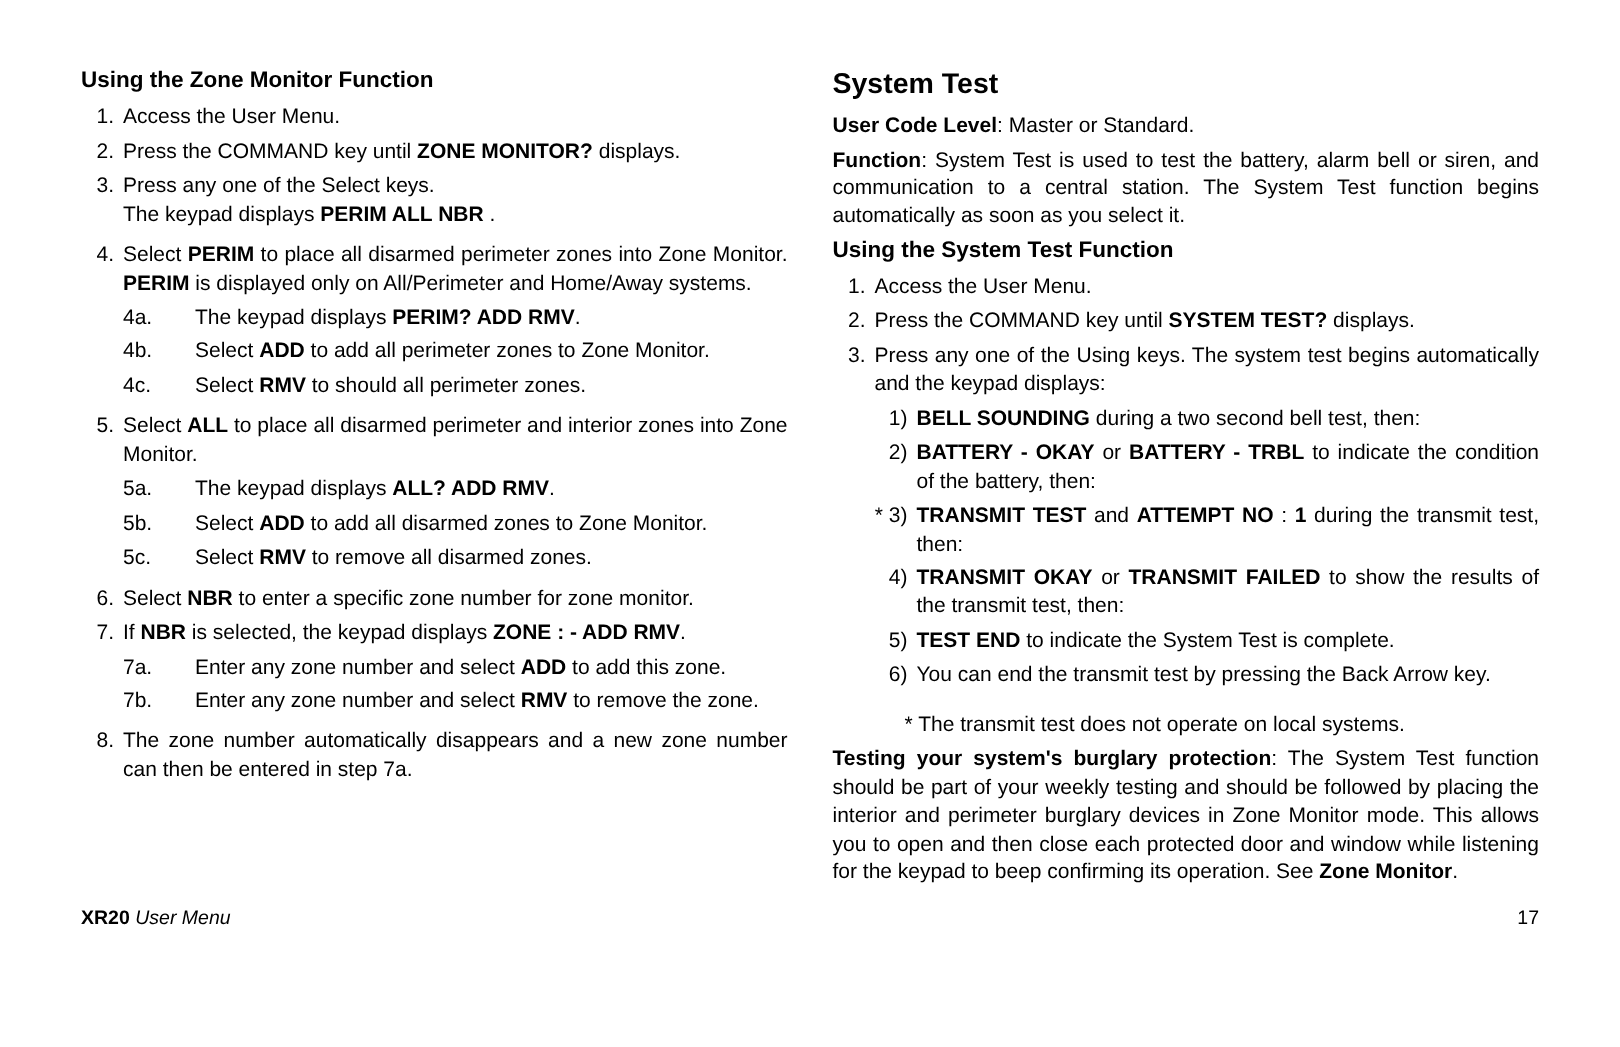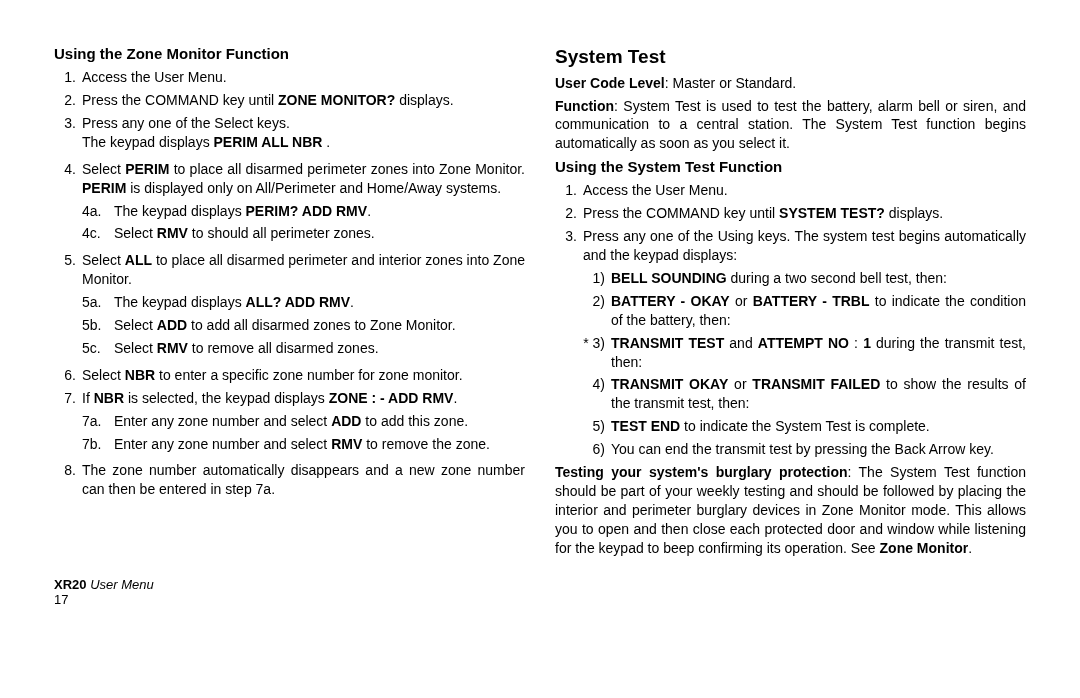--- a/index.html
+++ b/index.html
@@ -57,21 +57,21 @@
     flex: 1;
     text-align: justify;
   }
   ol.sub {
     list-style: none;
     margin: 4px 0 0 0;
     padding: 0;
   }
   ol.sub > li {
     display: flex;
-    gap: 6px;
+    gap: 22px;
     margin-bottom: 4px;
   }
   ol.sub > li > .sn {
     min-width: 26px;
   }
   .indent {
     padding-left: 28px;
     margin-bottom: 4px;
   }
   strong, b { font-weight: bold; }
@@ -86,21 +86,20 @@
   .st-note {
     padding-left: 60px;
     text-indent: -12px;
     margin-bottom: 4px;
   }
   .footer {
     display: flex;
     justify-content: space-between;
     font-size: 13px;
     margin-top: 10px;
-    flex-direction: column;
   }
   .footer .manual {
     font-weight: bold;
   }
   .footer .sect {
     font-style: italic;
     font-weight: normal;
   }
 </style>
 </head>
@@ -132,20 +131,24 @@
           </span>
         </li>
         <li>
           <span class="num">4.</span>
           <span class="txt">
             <span>Select </span><b>PERIM</b><span> to place all disarmed perimeter zones into Zone Monitor.  </span><b>PERIM</b><span> is displayed only on All/Perimeter and Home/Away systems.</span>
             <ol class="sub">
               <li>
                   <span class="sn">4a.</span>
                   <span><span>The keypad displays </span><b>PERIM?  ADD  RMV</b><span>.</span></span>
+                </li>
+              <li>
+                  <span class="sn">4b.</span>
+                  <span><span>Select </span><b>ADD</b><span> to add all perimeter zones to Zone Monitor.</span></span>
                 </li>
               <li>
                   <span class="sn">4c.</span>
                   <span><span>Select </span><b>RMV</b><span> to should all perimeter zones.</span></span>
                 </li>
             </ol>
           </span>
         </li>
         <li>
           <span class="num">5.</span>
@@ -241,20 +244,21 @@
         </li>
         <li>
           <span class="num">5)</span>
           <span class="txt"><b>TEST END</b><span> to indicate the System Test is complete.</span></span>
         </li>
         <li>
           <span class="num">6)</span>
           <span class="txt">You can end the transmit test by pressing the Back Arrow key.</span>
         </li>
       </ol>
+      <p class="st-note">* The transmit test does not operate on local systems.</p>
 
       <p class="p">
         <b>Testing your system's burglary protection</b><span>: The System Test function should be part of your weekly testing and should be followed by placing the interior and perimeter burglary devices in Zone Monitor mode.  This allows you to open and then close each protected door and window while listening for the keypad to beep confirming its operation.  See </span><b>Zone Monitor</b><span>.</span>
       </p>
     </div>
   </div>
 
   <div class="footer">
     <span>
       <span class="manual">XR20</span><span class="sect"> User Menu</span>

